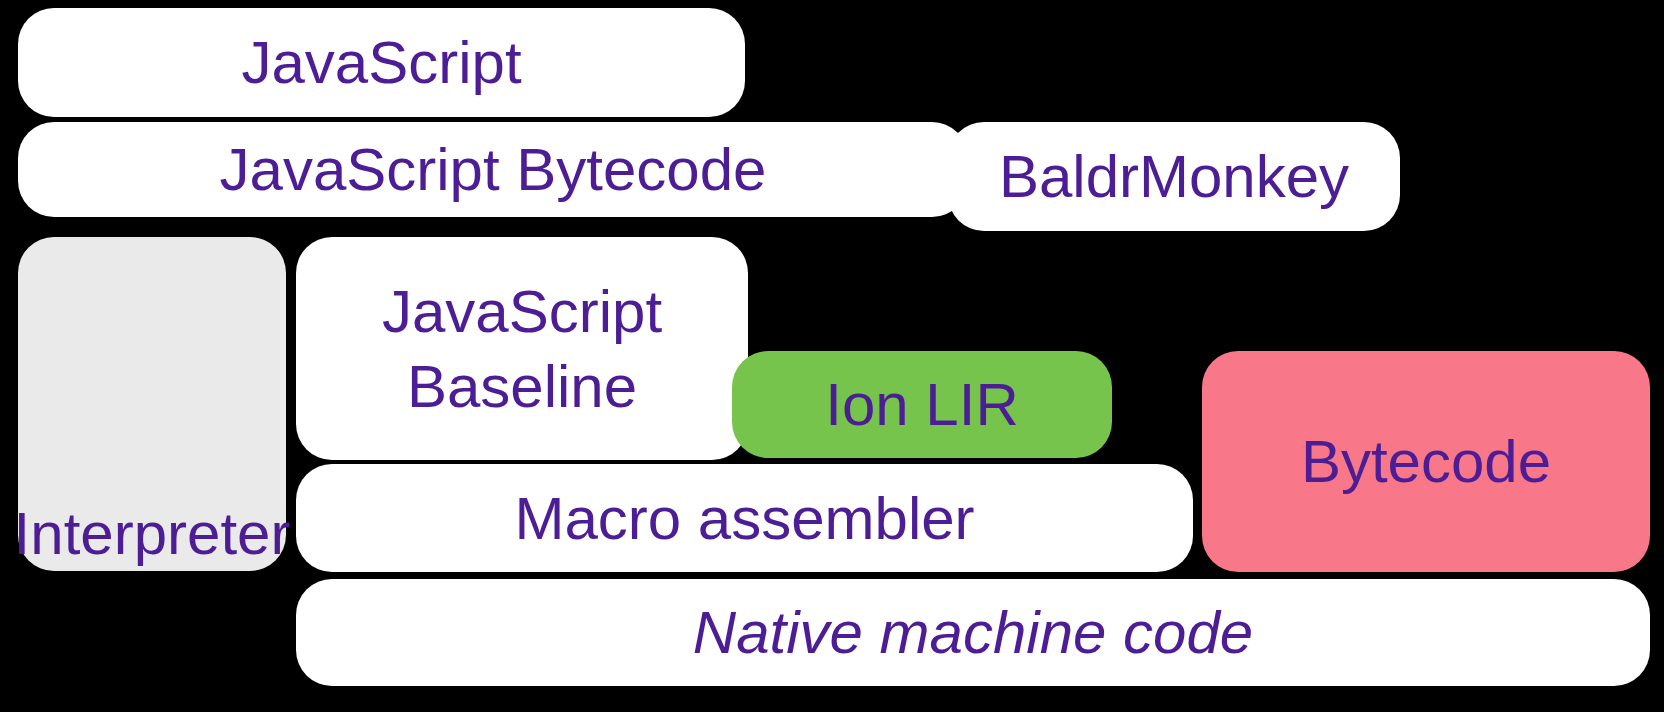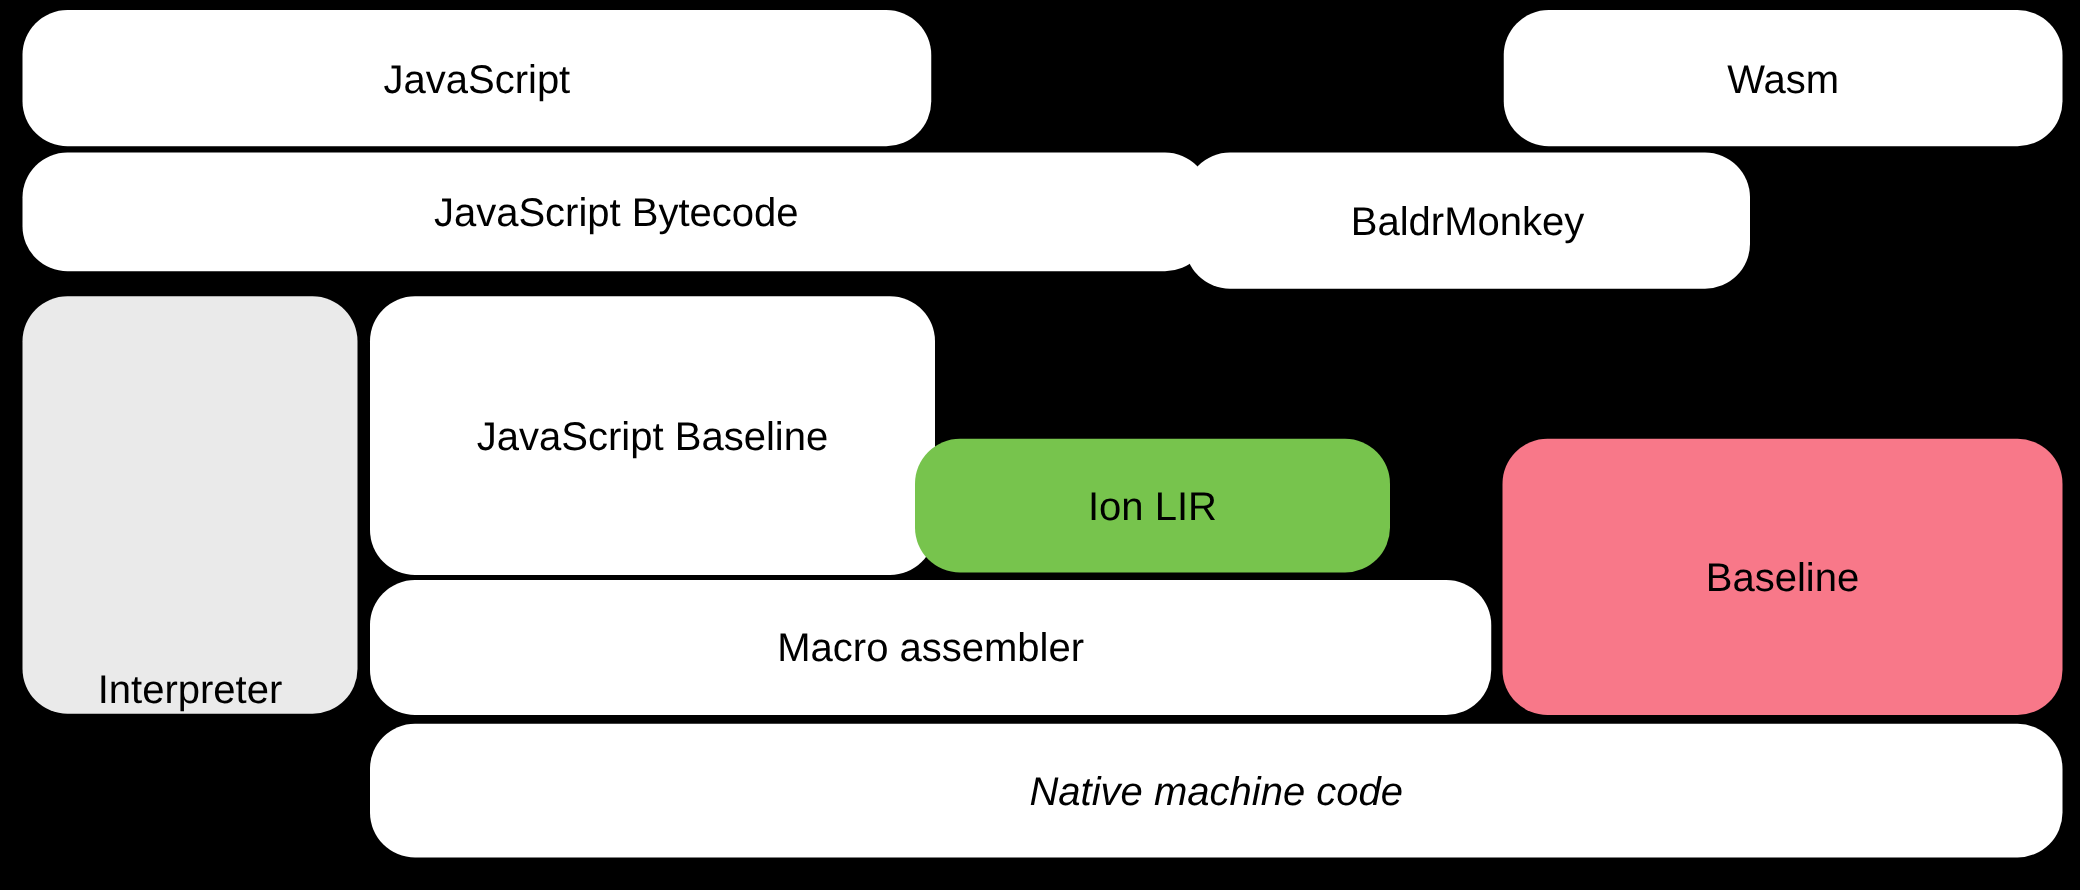--- a/index.html
+++ b/index.html
@@ -17,22 +17,22 @@
   }
   .box {
     position: absolute;
     border-radius: 36px;
     display: flex;
     align-items: center;
     justify-content: center;
     box-sizing: border-box;
   }
   .box .label {
-    color: #000000;
-    font-size: 32px;
+    color: #4c1d95;
+    font-size: 60px;
     line-height: 1.25;
     text-align: center;
     white-space: nowrap;
   }
   
   .box-javascript          { left: 18px;   top: 8px;   width: 727px;  height: 109px; }
   .box-asmjs               { left: 754px;  top: 8px;   width: 440px;  height: 109px; }
   .box-wasm                { left: 1203px; top: 8px;   width: 447px;  height: 109px; }
   .box-javascript-bytecode { left: 18px;   top: 122px; width: 950px;  height: 95px; }
   .box-baldrmonkey         { left: 948px;  top: 122px; width: 452px;  height: 109px; }
@@ -48,23 +48,20 @@
 </head>
 <body>
 
 <div class="canvas">
 
   <div class="box box-javascript" style="background: rgb(255, 255, 255);">
     <span class="label">JavaScript</span>
   </div>
 
 
-  <div class="box box-wasm" style="background: rgb(255, 255, 255);">
-    <span class="label">Wasm</span>
-  </div>
 
   <div class="box box-javascript-bytecode" style="background: rgb(255, 255, 255);">
     <span class="label">JavaScript Bytecode</span>
   </div>
 
   <div class="box box-baldrmonkey" style="background: rgb(255, 255, 255);">
     <span class="label">BaldrMonkey</span>
   </div>
 
   <div class="box box-interpreter" style="background: rgb(234, 234, 234); align-items: flex-end;">
@@ -74,21 +71,21 @@
   <div class="box box-javascript-baseline" style="background: rgb(255, 255, 255); justify-content: center;">
     <span class="label">JavaScript Baseline</span>
   </div>
 
 
   <div class="box box-ion-lir" style="background: rgb(119, 196, 77);">
     <span class="label">Ion LIR</span>
   </div>
 
   <div class="box box-cretonne" style="background: rgb(248, 120, 137);">
-    <span class="label">Baseline</span>
+    <span class="label">Bytecode</span>
   </div>
 
   <div class="box box-macro-assembler" style="background: rgb(255, 255, 255);">
     <span class="label">Macro assembler</span>
   </div>
 
   <div class="box box-native-machine-code" style="background: rgb(255, 255, 255);">
     <span class="label">Native machine code</span>
   </div>
 

